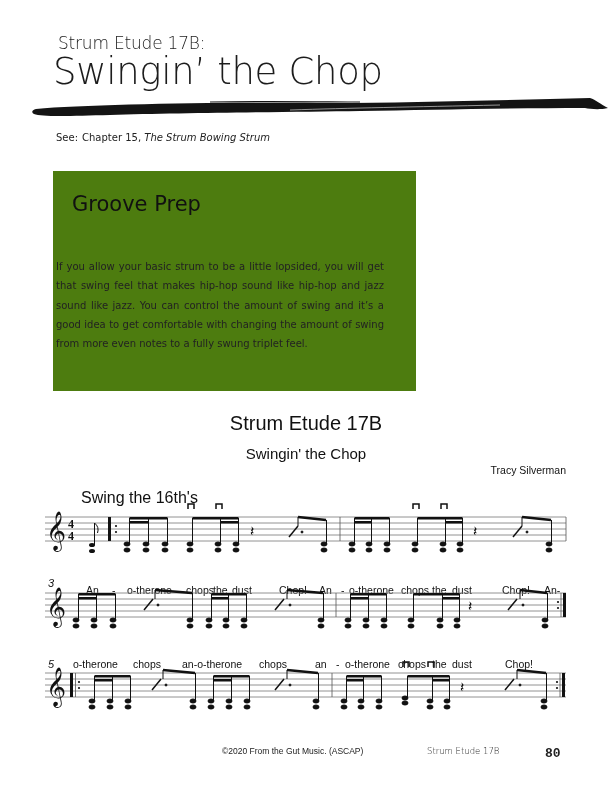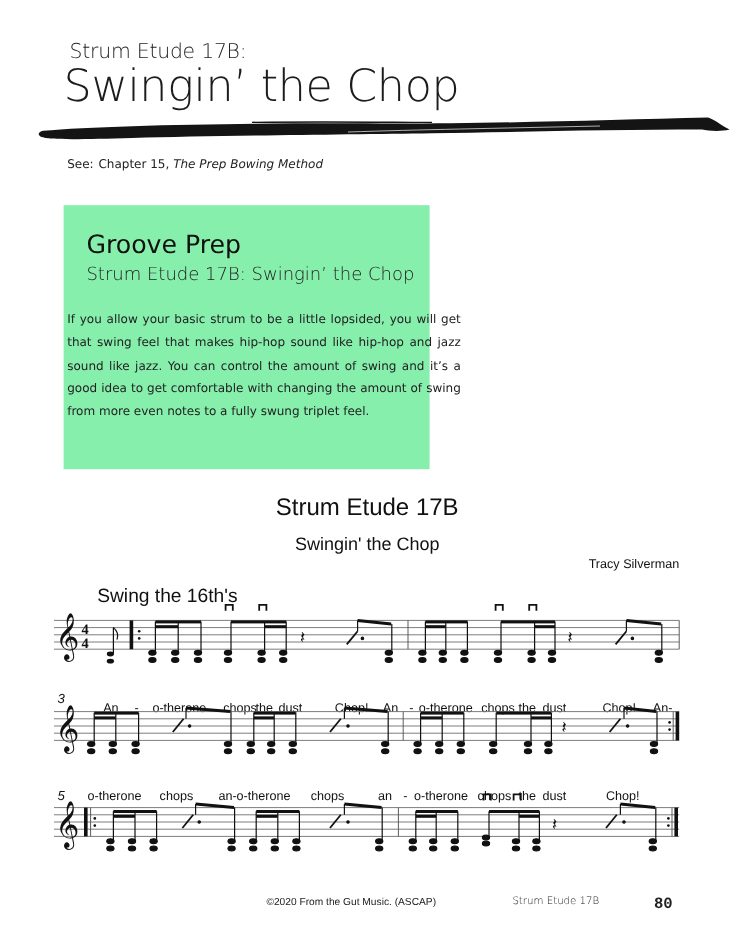--- a/index.html
+++ b/index.html
@@ -4,21 +4,21 @@
 <style>
   html, body { margin: 0; padding: 0; background: #ffffff; }
   body { width: 612px; height: 792px; position: relative; overflow: hidden; font-family: "DejaVu Sans", sans-serif; color: #1a1a1a; }
   .abs { position: absolute; }
   .kicker { left: 58px; top: 33px; font-size: 17px; font-weight: 300; letter-spacing: -0.2px; color: #222; }
   .title { left: 53px; top: 50px; font-size: 37px; font-weight: 300; letter-spacing: -0.3px; color: #1c1c1c; white-space: nowrap; }
   .brush { left: 30px; top: 96px; width: 585px; height: 30px; }
   .see { left: 56px; top: 132px; font-size: 10px; color: #222; }
   .see b { font-weight: normal; margin-right: 4px; }
   .see i { font-style: italic; }
-  .prep { left: 53px; top: 171px; width: 305px; height: 220px; background: #86efac; }
+  .prep { left: 53px; top: 171px; width: 363px; height: 220px; background: #4d7c0f; }
   .prep-title { position: absolute; left: 19px; top: 21px; font-size: 21px; color: #111; }
   .prep-sub { position: absolute; left: 19px; top: 48px; font-size: 15px; font-weight: 300; color: #222; }
   .prep-body { position: absolute; left: 3px; top: 86px; width: 328px; font-size: 10px; line-height: 19.3px; text-align: justify; color: #222; }
   .score-title { left: 0; width: 612px; top: 412px; text-align: center; font-family: "Liberation Sans", sans-serif; font-size: 20px; color: #111; }
   .score-sub { left: 0; width: 612px; top: 445px; text-align: center; font-family: "Liberation Sans", sans-serif; font-size: 15px; color: #111; }
   .composer { right: 46px; top: 464px; font-family: "Liberation Sans", sans-serif; font-size: 10.5px; color: #111; }
   .tempo { left: 81px; top: 489px; font-family: "Liberation Sans", sans-serif; font-size: 16px; color: #111; }
   .mnum { font-family: "Liberation Sans", sans-serif; font-style: italic; font-size: 11px; color: #111; }
   .lyrics { font-family: "Liberation Sans", sans-serif; font-size: 10.5px; color: #111; white-space: pre; margin-top: 28px; }
   .staff { left: 0; width: 612px; }
@@ -33,26 +33,25 @@
 <div class="abs title">Swingin’ the Chop</div>
 
 <svg class="abs brush" viewBox="0 0 585 30" preserveAspectRatio="none">
   <path d="M6,13 C60,8 200,6 300,7 C380,7 480,4 560,2 C566,4 570,8 578,12 C570,14 560,13 555,12 C480,12 400,14 330,15 C260,16 150,17 80,19 C40,20 12,21 4,18 C1,16 2,14 6,13 Z" fill="#141414"></path>
   <path d="M260,14 C320,12 380,11 470,9" stroke="#ffffff" stroke-width="0.8" fill="none" opacity="0.7"></path>
   <path d="M300,17 C350,16 400,15 440,14" stroke="#ffffff" stroke-width="0.6" fill="none" opacity="0.6"></path>
   <path d="M180,6 C240,5 300,6 330,6" stroke="#141414" stroke-width="1.2" fill="none"></path>
 </svg>
 
 <div class="abs see">
-  <b>See:</b><span>Chapter 15, </span><i>The Prep Bowing Method</i>
+  <b>See:</b><span>Chapter 15, </span><i>The Strum Bowing Strum</i>
 </div>
 
 <div class="abs prep">
   <div class="prep-title">Groove Prep</div>
-  <div class="prep-sub">Strum Etude 17B: Swingin’ the Chop</div>
   <div class="prep-body">If you allow your basic strum to be a little lopsided, you will get that swing feel that makes hip-hop sound like hip-hop and jazz sound like jazz. You can control the amount of swing and it’s a good idea to get comfortable with changing the amount of swing from more even notes to a fully swung triplet feel.</div>
 </div>
 
 <div class="abs score-title">Strum Etude 17B</div>
 <div class="abs score-sub">Swingin' the Chop</div>
 <div class="abs composer">Tracy Silverman</div>
 <div class="abs tempo">Swing the 16th's</div>
 
 <svg class="abs staff" style="top:500px;height:60px;" viewBox="0 0 612 60">
   <g stroke="#777" stroke-width="0.8">

